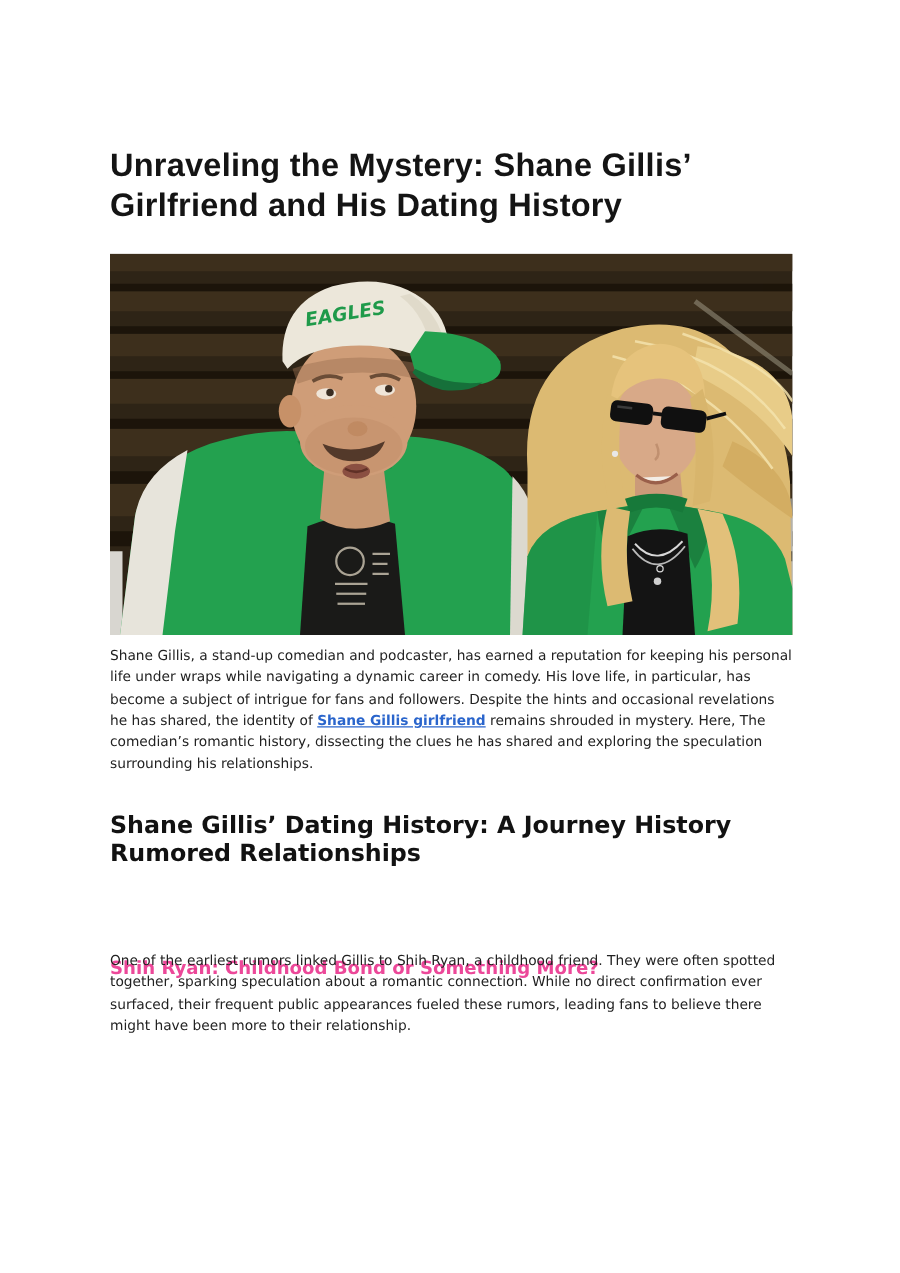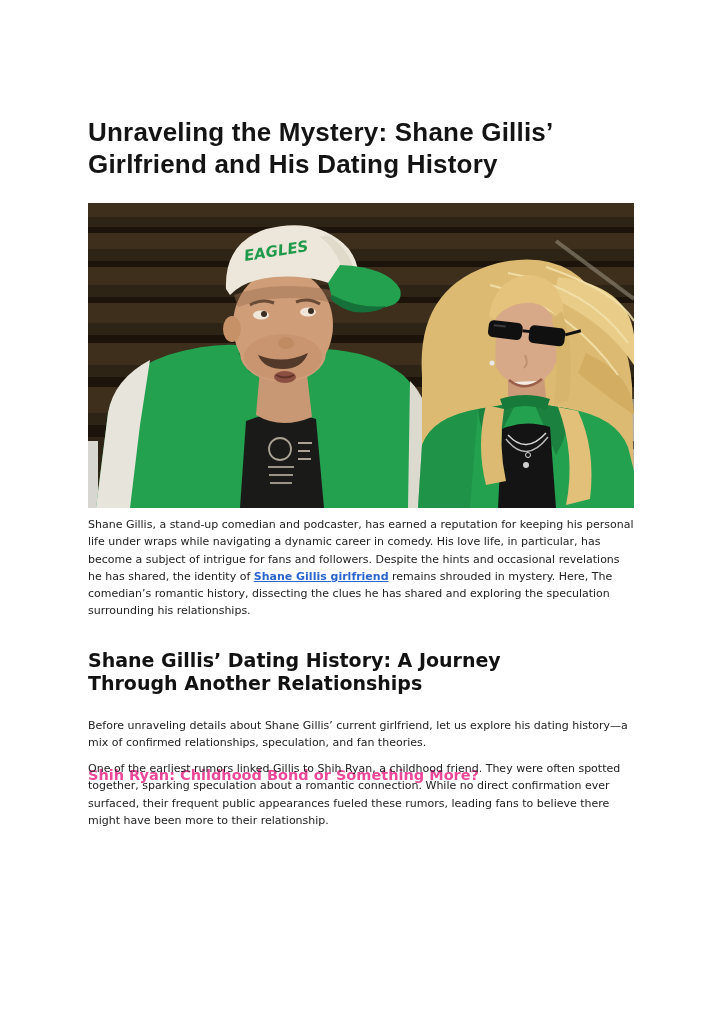--- a/index.html
+++ b/index.html
@@ -167,22 +167,21 @@
       <circle cx="438" cy="262" r="3" fill="#cfcfcf"></circle>
       <circle cx="440" cy="252" r="2.5" stroke="#d8d8d8" fill="none"></circle>
 
       <path d="M398,202 Q388,242 398,282 L418,278 Q410,242 416,206 Z" fill="#dcba72"></path>
       <path d="M470,204 Q488,252 478,302 L502,296 Q508,246 490,208 Z" fill="#e2c07a"></path>
     </svg>
   </figure>
 
   <p class="abs body intro-p"><span>Shane Gillis, a stand-up comedian and podcaster, has earned a reputation for keeping his personal life under wraps while navigating a dynamic career in comedy. His love life, in particular, has become a subject of intrigue for fans and followers. Despite the hints and occasional revelations he has shared, the identity of </span><a class="doc-link" href="#" style="color: rgb(42, 101, 204);">Shane Gillis girlfriend</a><span> remains shrouded in mystery. Here, The comedian’s romantic history, dissecting the clues he has shared and exploring the speculation surrounding his relationships.</span></p>
 
-  <h2 class="abs section">Shane Gillis’ Dating History: A Journey Through Another Relationships</h2>
+  <h2 class="abs section">Shane Gillis’ Dating History: A Journey History Rumored Relationships</h2>
 
-  <p class="abs body section-intro">Before unraveling details about Shane Gillis’ current girlfriend, let us explore his dating history—a mix of confirmed relationships, speculation, and fan theories.</p>
 
   <h3 class="abs sub sub-a">Shih Ryan: Childhood Bond or Something More?</h3>
 
   <p class="abs body sub-a-body">One of the earliest rumors linked Gillis to Shih Ryan, a childhood friend. They were often spotted together, sparking speculation about a romantic connection. While no direct confirmation ever surfaced, their frequent public appearances fueled these rumors, leading fans to believe there might have been more to their relationship.</p>
 
 
 </div>
 
 </body></html>

